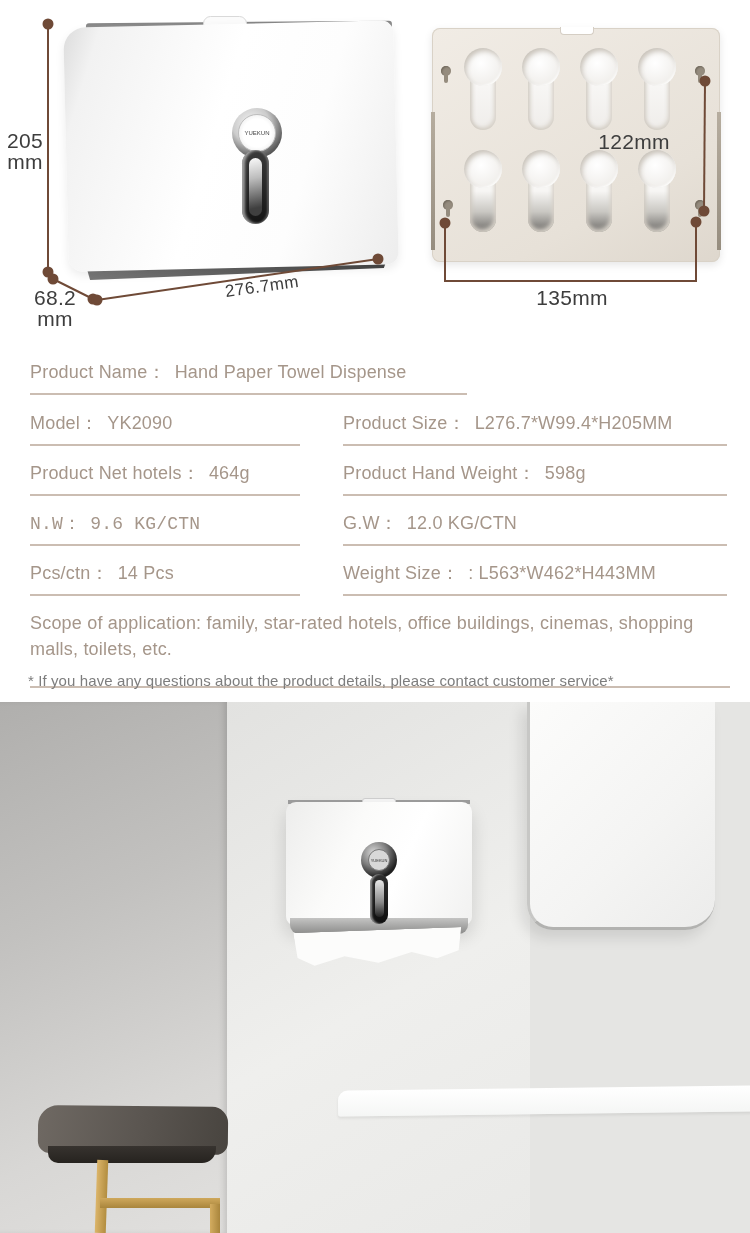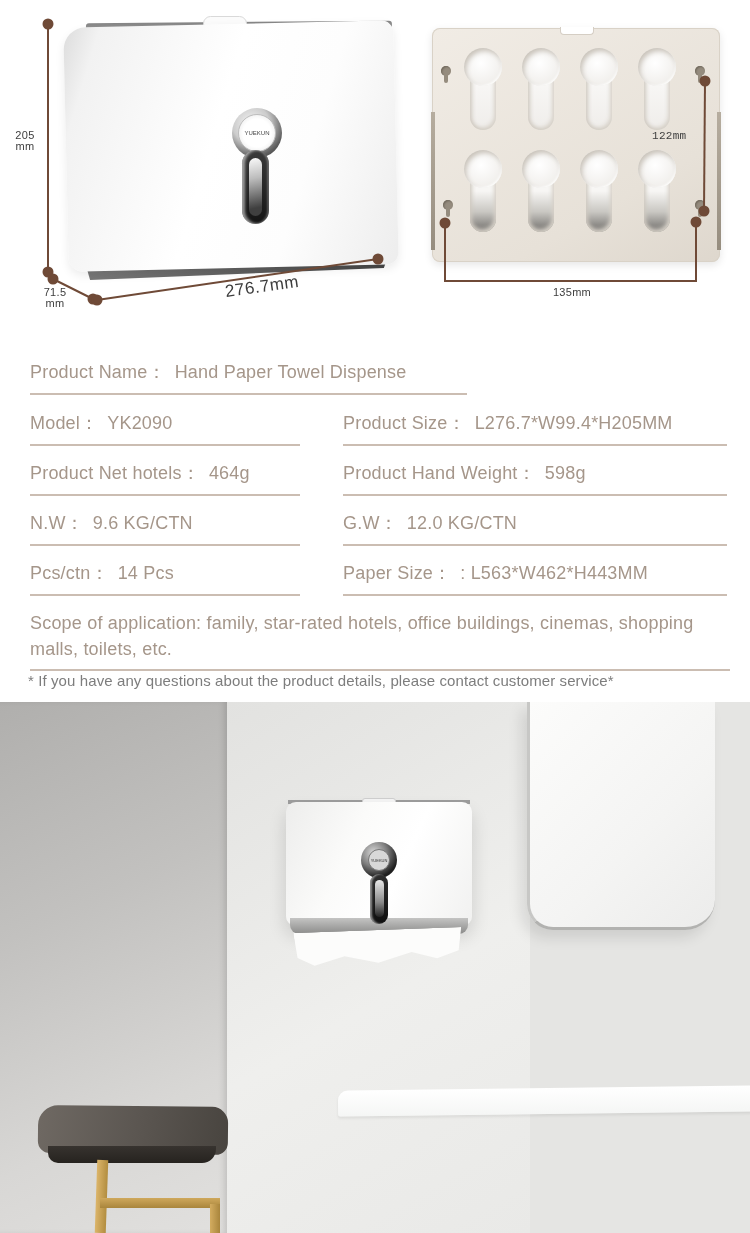--- a/index.html
+++ b/index.html
@@ -55,30 +55,30 @@
     box-shadow:inset 2px 3px 5px #c9c3ba, inset -1px -1px 2px #fff;}
   .kh-s{position:absolute;width:26px;border-radius:0 0 13px 13px;
     background:linear-gradient(#fbfaf9,#efedea);
     box-shadow:inset 2px 0 4px #cfc9c0, inset -2px -2px 4px #d8d3ca;}
   .kh-s.shade{background:linear-gradient(#f7f6f4 35%,#c9c7c2 68%,#908e8a 88%,#7e7c78);}
   .mh-c{position:absolute;width:10px;height:10px;border-radius:50%;background:#958c7e;
     box-shadow:inset 1px 1px 2px #6e665a;}
   .mh-s{position:absolute;width:4px;height:9px;border-radius:0 0 2px 2px;background:#958c7e;}
 
   
-  .dim-label{position:absolute;color:var(--dim-text);font-size:11px;line-height:1.0;
+  .dim-label{position:absolute;color:var(--dim-text);font-size:21px;line-height:1.0;
     text-align:center;letter-spacing:0.3px;}
   #dim-276{font-size:17px;transform:rotate(-8deg);letter-spacing:0.5px;}
 
   
   .spec-row{position:absolute;left:30px;color:var(--spec-text);font-size:18px;
     border-bottom:2px solid var(--spec-underline);padding-bottom:9px;white-space:nowrap;
     letter-spacing:0.2px;}
   .spec-row .val{margin-left:9px;}
-  #scope-row{white-space:normal;line-height:26px;width:700px;padding-bottom:7px;}
+  #scope-row{white-space:normal;line-height:26px;width:700px;padding-bottom:24px;}
   #footnote{position:absolute;left:28px;top:672px;color:var(--footnote);font-size:15px;
     letter-spacing:0.1px;}
 
   
   #photo{position:absolute;left:0;top:702px;width:750px;height:531px;overflow:hidden;
     background:#ebebe9;}
   .wall-left{left:0;top:0;width:227px;height:531px;
     background:linear-gradient(155deg,#b0afad 0%,#c2c1bf 38%,#d8d7d5 75%,#e1e0de 100%);
     box-shadow:inset -5px 0 7px -3px rgba(0,0,0,0.15);}
   .wall-center{left:227px;top:0;width:303px;height:531px;
@@ -209,25 +209,25 @@
         <circle cx="445" cy="223" r="4.5"></circle>
           <circle cx="696" cy="222" r="4.5"></circle>
       </g>
     </svg>
 
     <div class="dim-label" style="left:4px;top:130px;width:42px;z-index:6;">
       <div>205</div>
       <div>mm</div>
     </div>
     <div class="dim-label" style="left:32px;top:287px;width:46px;z-index:6;">
-      <div>71.5</div>
+      <div>68.2</div>
       <div>mm</div>
     </div>
     <div class="dim-label" id="dim-276" style="left:192px;top:278px;width:140px;z-index:6;">276.7mm</div>
-    <div class="dim-label" style="left:652px;top:131px;width:84px;text-align:left;z-index:6;font-family:Liberation Mono, monospace;">122mm</div>
+    <div class="dim-label" style="left:592px;top:131px;width:84px;text-align:center;z-index:6;">122mm</div>
     <div class="dim-label" style="left:520px;top:287px;width:104px;z-index:6;">135mm</div>
   </div>
 
   <div>
     <div class="spec-row" style="top:360px;width:437px;">
       <span>Product Name：</span><span class="val">Hand Paper Towel Dispense</span>
     </div>
 
     <div class="spec-row" style="top:411px;width:270px;">
       <span>Model：</span><span class="val">YK2090</span>
@@ -236,32 +236,32 @@
       <span>Product Size：</span><span class="val">L276.7*W99.4*H205MM</span>
     </div>
 
     <div class="spec-row" style="top:461px;width:270px;">
       <span>Product Net hotels：</span><span class="val">464g</span>
     </div>
     <div class="spec-row" style="top:461px;left:343px;width:384px;">
       <span>Product Hand Weight：</span><span class="val">598g</span>
     </div>
 
-    <div class="spec-row" style="top:511px;width:270px;">
+    <div class="spec-row" style="top:511px;width:270px;font-family:Liberation Mono, monospace;">
       <span>N.W：</span><span class="val">9.6 KG/CTN</span>
     </div>
     <div class="spec-row" style="top:511px;left:343px;width:384px;">
       <span>G.W：</span><span class="val">12.0 KG/CTN</span>
     </div>
 
     <div class="spec-row" style="top:561px;width:270px;">
       <span>Pcs/ctn：</span><span class="val">14 Pcs</span>
     </div>
     <div class="spec-row" style="top:561px;left:343px;width:384px;">
-      <span>Paper Size：</span><span class="val">: L563*W462*H443MM</span>
+      <span>Weight Size：</span><span class="val">: L563*W462*H443MM</span>
     </div>
 
     <div class="spec-row" id="scope-row" style="top:610px;">Scope of application: family, star-rated hotels, office buildings, cinemas, shopping malls, toilets, etc.</div>
     <div id="footnote">* If you have any questions about the product details, please contact customer service*</div>
   </div>
 
   <div id="photo">
     <div class="abs wall-left"></div>
     <div class="abs wall-center"></div>
     <div class="abs wall-right"></div>

